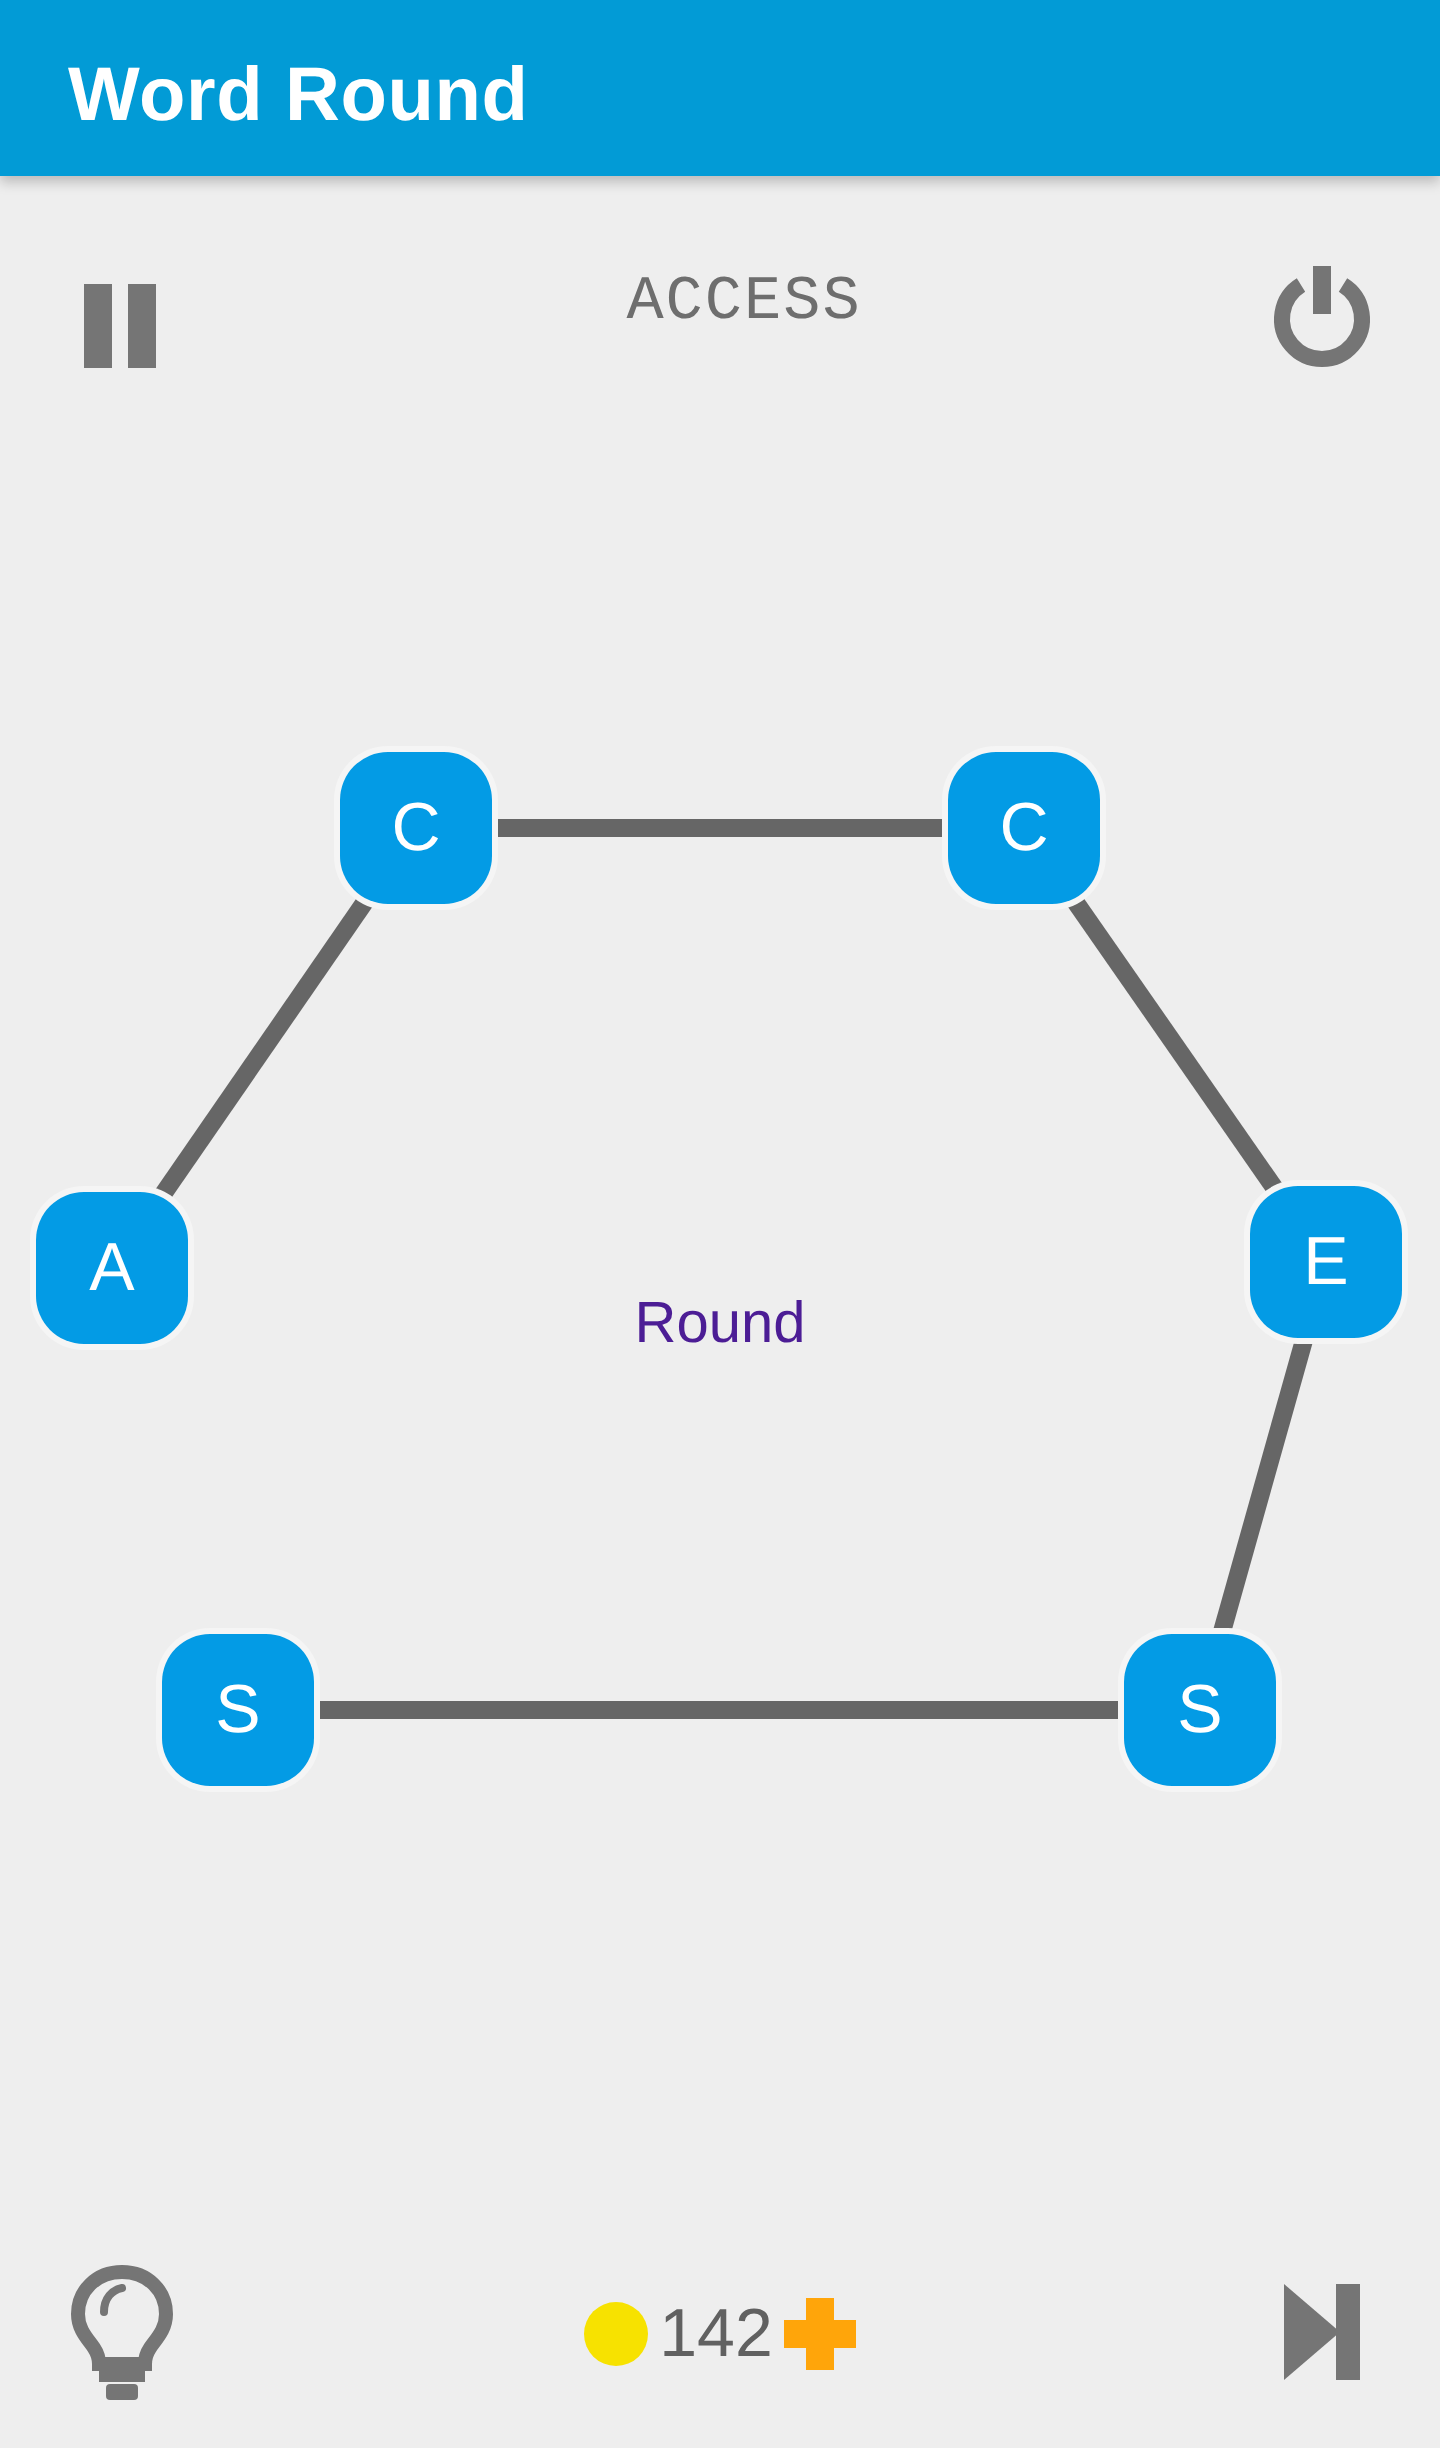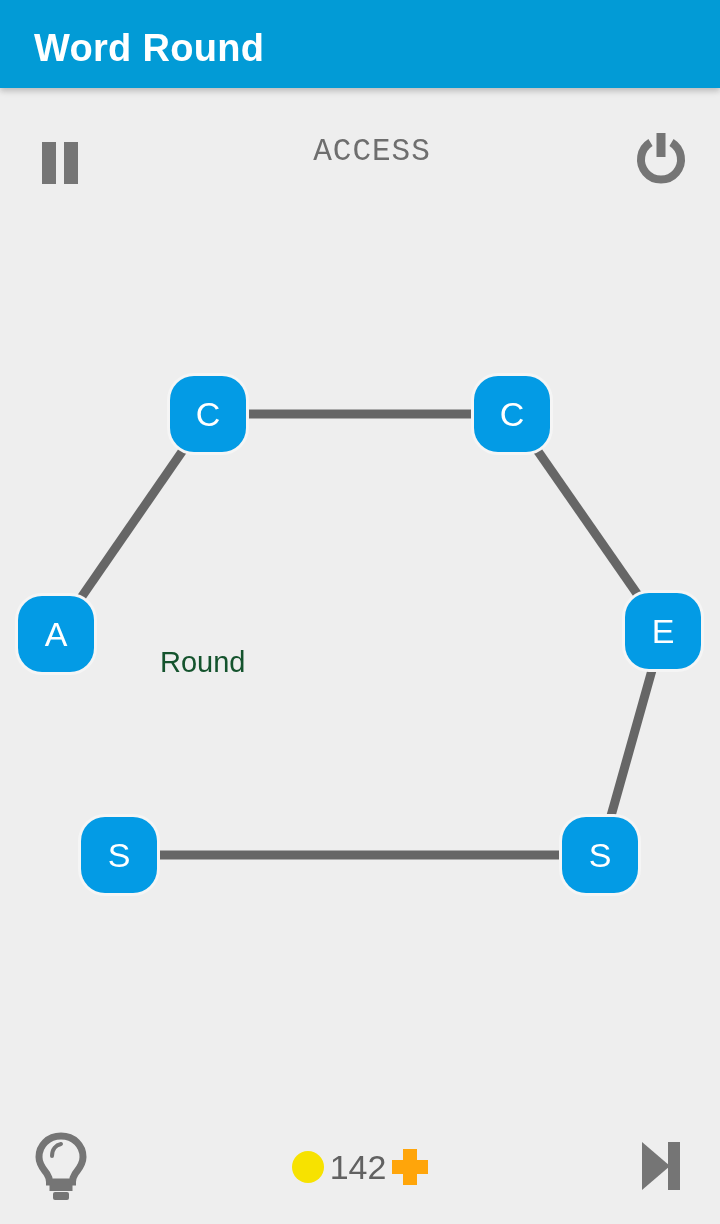--- a/index.html
+++ b/index.html
@@ -112,23 +112,24 @@
     line-height: 76px;
     text-align: center;
     cursor: pointer;
     user-select: none;
   }
   #center-message {
     position: absolute;
     left: 160px;
     top: 424px;
     width: 400px;
+    text-align: center;
     font-size: 29px;
     line-height: 36px;
-    color: #14532d;
+    color: #4c1d95;
   }
 
   
   #bottombar {
     position: absolute;
     left: 0;
     bottom: 0;
     width: 720px;
     height: 114px;
   }

